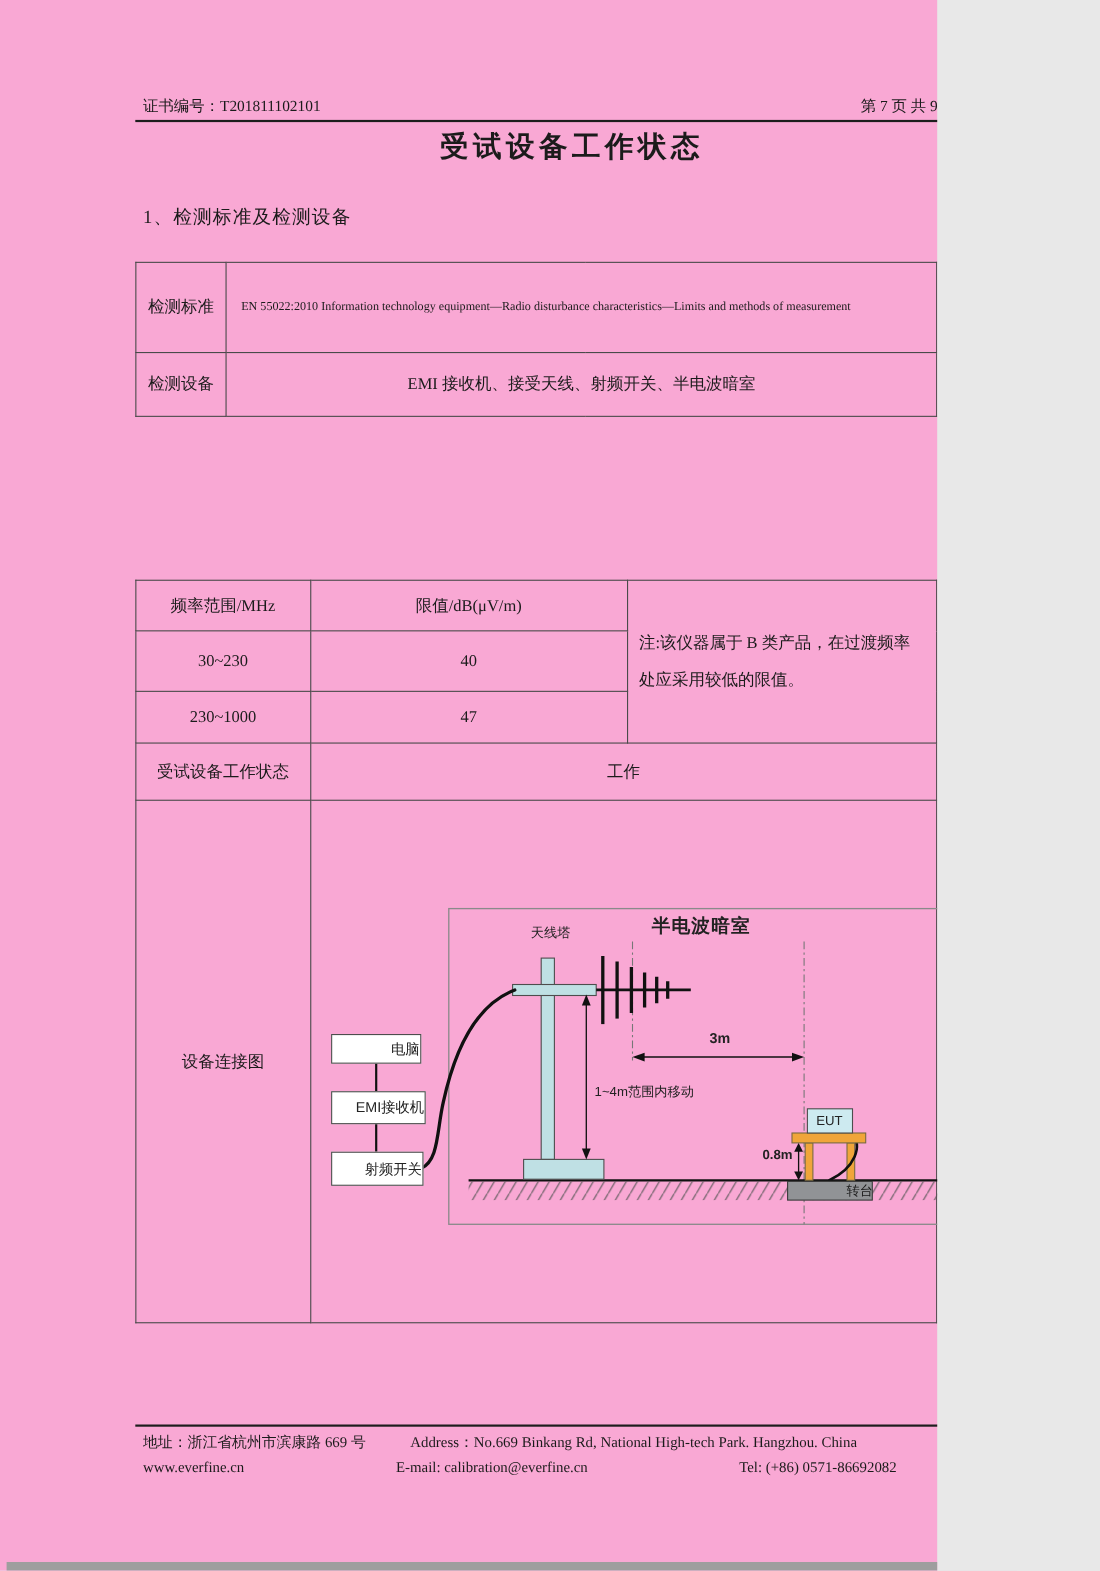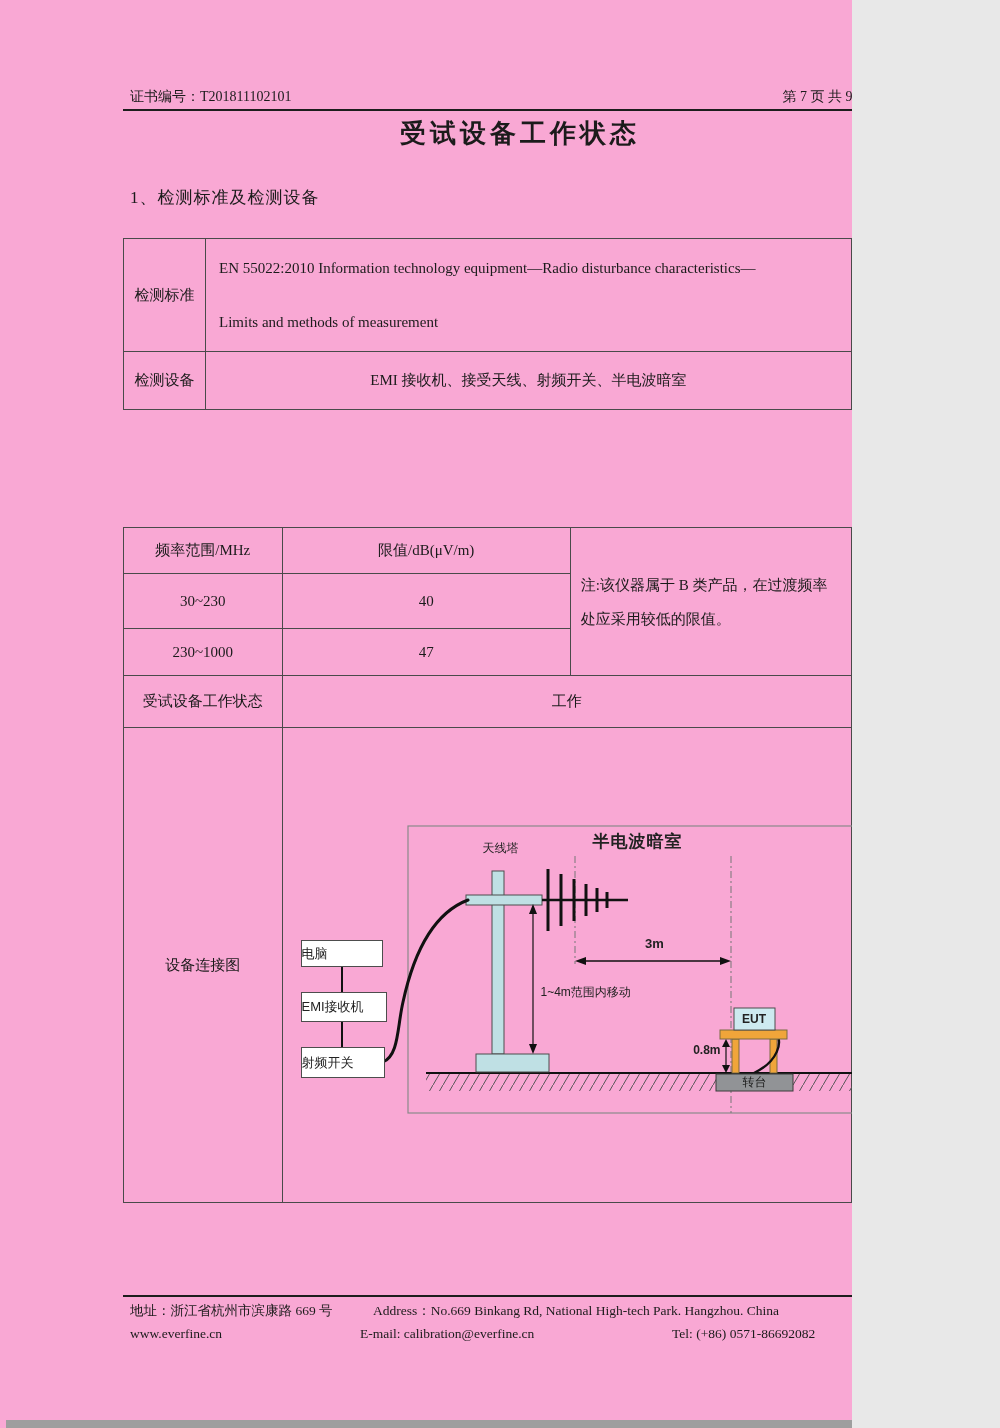--- a/index.html
+++ b/index.html
@@ -18,37 +18,37 @@
   .doc-title{left:123px;top:116px;width:794px;text-align:center;
              font-size:26px;font-weight:bold;letter-spacing:4px;}
   .sec-head{left:130px;font-size:17px;font-weight:normal;letter-spacing:1px;}
   .sec1{top:186px;} .sec2{top:490px;}
   
   table{border-collapse:collapse;table-layout:fixed;font-size:15px;color:#1b1b1b;}
   td{border:1px solid #4a4a4a;padding:0;vertical-align:middle;}
   .t1{left:123px;top:238px;}
   .t2{left:123px;top:527px;}
   .ctr{text-align:center;}
-  .std-cell{padding:2px 70px 2px 13px;line-height:54px;font-size:15px;}
+  .std-cell{padding:2px 70px 2px 13px;line-height:39px;font-size:11px;}
   .note-cell{padding:0 14px 0 10px;line-height:34px;vertical-align:middle;}
   .diagram-cell{position:relative;}
   .dwrap{position:absolute;left:0;top:0;width:592px;height:473px;}
   .dwrap svg{position:absolute;left:0;top:0;}
   
   .dlab{position:absolute;font-family:"Liberation Sans","DejaVu Sans",sans-serif;
         font-size:12px;color:#222;white-space:nowrap;}
   .chamber-title{left:280px;top:102px;width:150px;text-align:center;
                  font-size:17px;font-weight:bold;letter-spacing:1px;}
   .tower-lab{left:193px;top:112px;width:50px;text-align:center;}
   .lab-3m{left:350px;top:208px;width:44px;text-align:center;font-weight:bold;font-size:13px;}
   .lab-range{left:258px;top:256px;}
-  .lab-eut{left:451px;top:281px;width:41px;text-align:center;height:20px;line-height:20px;font-weight:bold;}
+  .lab-eut{left:451px;top:281px;width:41px;text-align:center;height:20px;line-height:20px;}
   .lab-08{left:396px;top:315px;width:42px;text-align:right;font-weight:bold;}
-  .lab-turn{left:433px;top:346px;width:78px;text-align:center;color:#1a1a1a;}
-  .eqbox{position:absolute;border:1px solid #4d4d4d;background:#fff;text-align:left;
+  .lab-turn{left:433px;top:346px;width:78px;text-align:right;color:#1a1a1a;}
+  .eqbox{position:absolute;border:1px solid #4d4d4d;background:#fff;text-align:right;
          font-family:"Liberation Sans","DejaVu Sans",sans-serif;font-size:13px;color:#222;}
   .box-pc{left:18px;top:212px;width:80px;height:25px;line-height:25px;}
   .box-rx{left:18px;top:264px;width:84px;height:28px;line-height:28px;}
   .box-sw{left:18px;top:319px;width:82px;height:29px;line-height:29px;}
   
   .ft{font-size:13.5px;}
   .ft-a-cn{left:130px;top:1302px;}
   .ft-a-en{left:373px;top:1302px;}
   .ft-web{left:130px;top:1326px;}
   .ft-mail{left:360px;top:1326px;}

